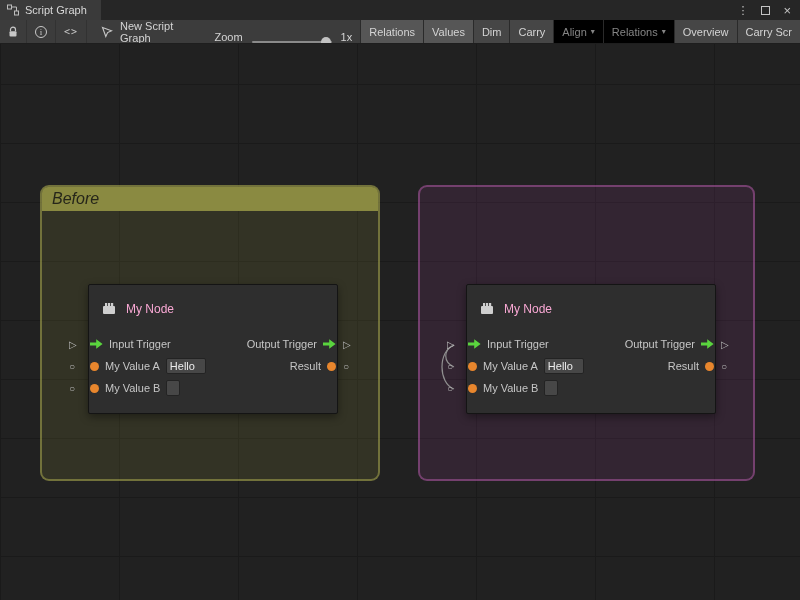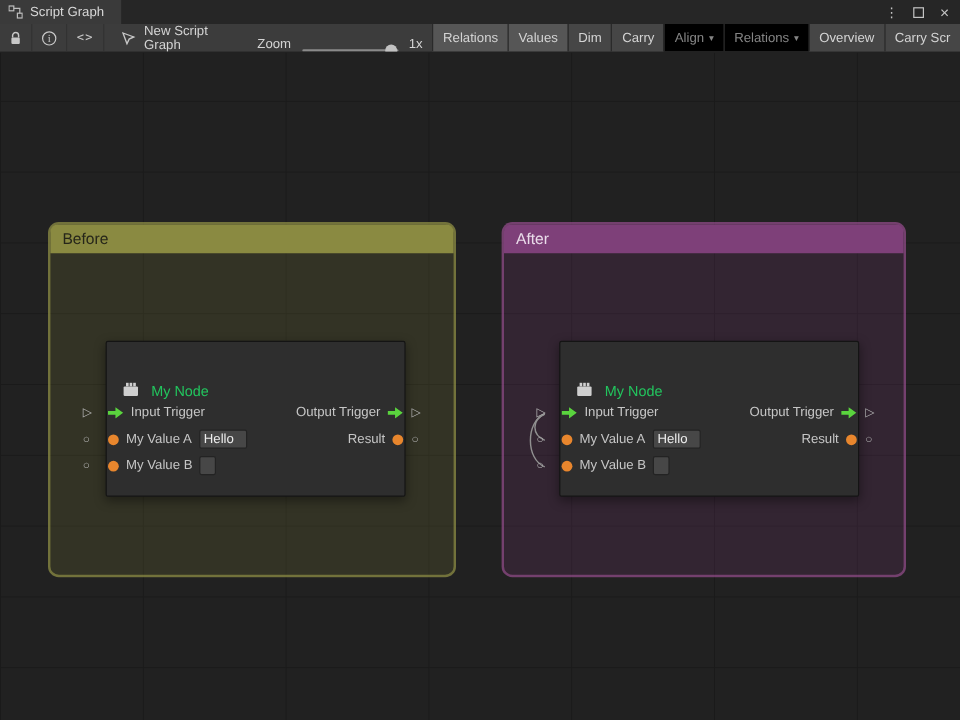--- a/index.html
+++ b/index.html
@@ -41,29 +41,29 @@
     background-image:
       linear-gradient(to right, #1a1a1a 1px, transparent 1px),
       linear-gradient(to bottom, #1a1a1a 1px, transparent 1px);
     background-size: 119px 59px;
     background-position: 0 40px;
     overflow: hidden;
   }
 
   
   .group { position: absolute; border-radius: 9px; }
-  .group-header { height: 24px; line-height: 24px; padding: 0 10px; font-size: 13px; border-radius: 6px 6px 0 0; }
+  .group-header { height: 24px; line-height: 24px; padding: 0 10px; font-size: 16px; border-radius: 6px 6px 0 0; font-style: italic; }
   .group.before { left: 40px; top: 141px; width: 340px; height: 296px; background: rgba(148,148,60,0.16); border: 2px solid rgba(168,168,78,0.55); }
   .group.before .group-header { background: #8a8a41; color: #26261a; }
   .group.after { left: 418px; top: 141px; width: 337px; height: 296px; background: rgba(152,62,142,0.16); border: 2px solid rgba(172,88,160,0.55); }
   .group.after .group-header { background: #7e4079; color: #eadcea; }
 
   
   .node { position: absolute; left: 46px; top: 97px; width: 250px; height: 130px; background: #2e2e2e; border: 1px solid #141414; border-radius: 2px; box-shadow: 0 3px 9px rgba(0,0,0,0.4); }
-  .node-header { height: 48px; display: flex; align-items: flex-end; gap: 9px; padding: 0 12px; font-size: 12px; color: #22c55e; }
+  .node-header { height: 48px; display: flex; align-items: center; gap: 9px; padding: 0 12px; font-size: 12px; color: #f9a8d4; }
   .prow { height: 22px; display: flex; align-items: center; padding: 0 1px; font-size: 11px; color: #c6c6c6; gap: 6px; }
   .pright { margin-left: auto; display: flex; align-items: center; gap: 6px; }
   .dot { width: 9px; height: 9px; border-radius: 50%; background: #e8862d; flex: 0 0 auto; }
   .arrow-ico { display: flex; align-items: center; flex: 0 0 auto; }
   .inline-field { height: 16px; background: #474747; border: 1px solid #232323; border-radius: 2px; color: #ececec; font-size: 11px; padding: 0 3px; font-family: "Liberation Sans", "DejaVu Sans", sans-serif; }
   input.inline-field { outline: none; }
   .field-a { width: 40px; }
   .field-b { width: 14px; }
 
   
@@ -209,21 +209,20 @@
       </div>
       <div class="prow">
         <span class="dot"></span>
         <span>My Value B</span>
         <input class="inline-field field-b" value="" style="">
       </div>
     </div>
   </div>
 
   <div class="group after">
-    <div class="group-header">After</div>
 
     <svg class="wire-svg" width="40" height="64" viewBox="0 0 40 64">
       <path d="M20 12 C4 18 4 50 20 56" fill="none" stroke="#909090" stroke-width="1.2"></path>
       <path d="M20 12 C9 17 9 29 20 34" fill="none" stroke="#909090" stroke-width="1.2"></path>
     </svg>
 
     <span class="outer-port op-tri op-l op-row1">▷</span>
     <span class="outer-port op-cir op-l op-row2">○</span>
     <span class="outer-port op-cir op-l op-row3">○</span>
     <span class="outer-port op-tri op-r op-row1">▷</span>

